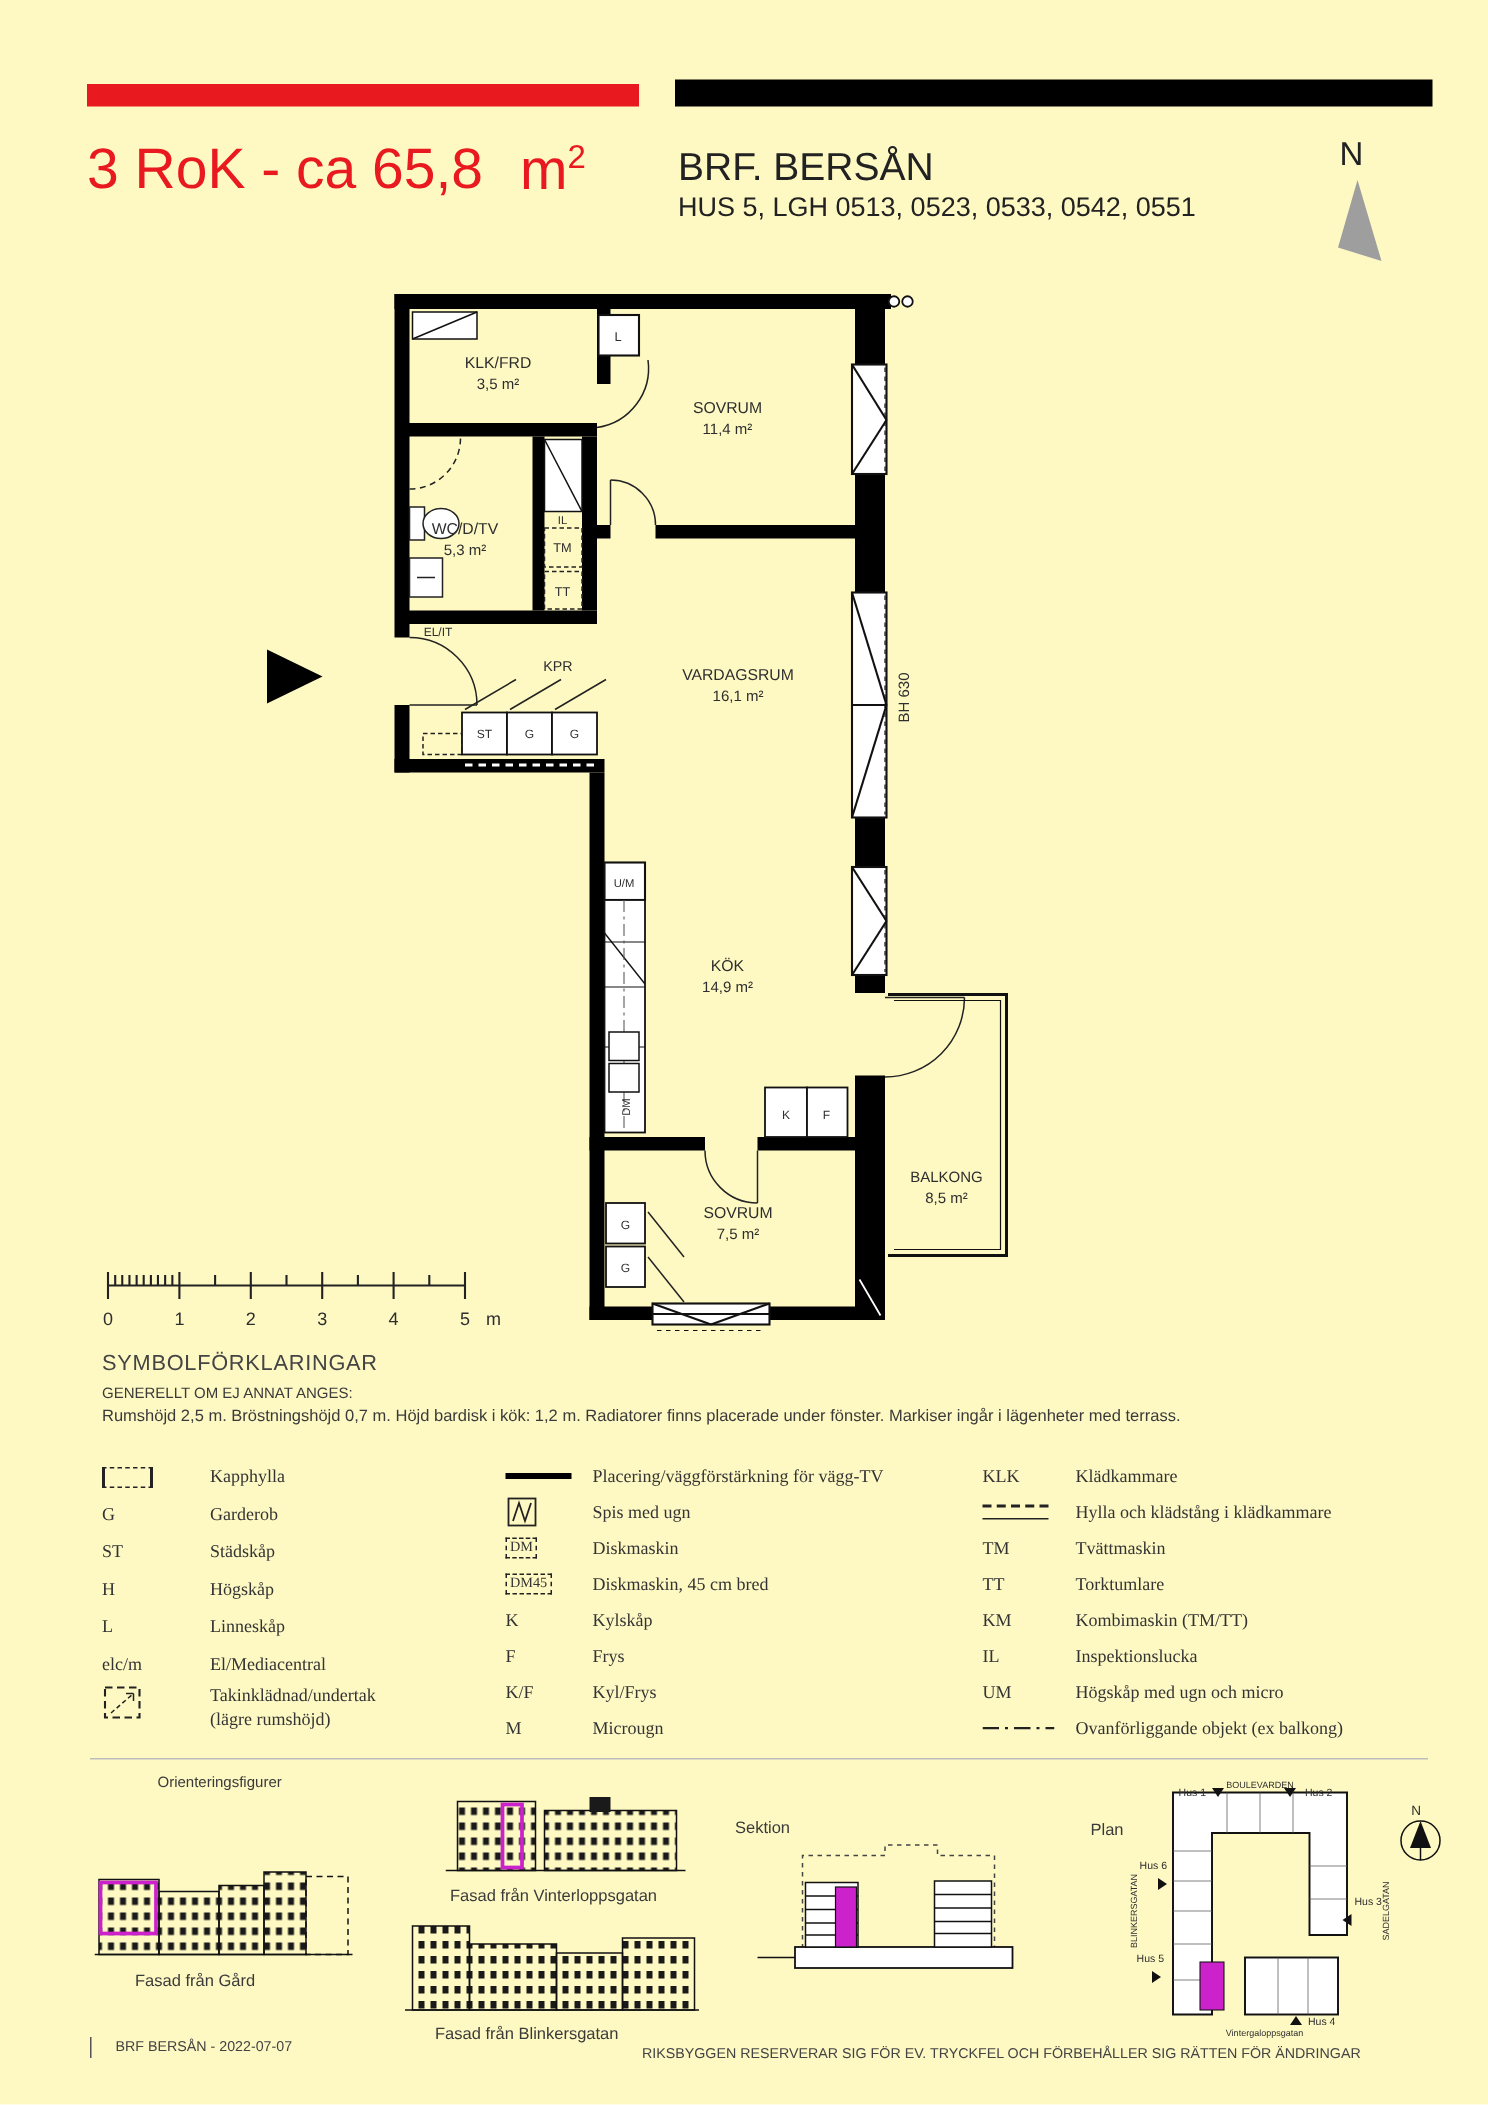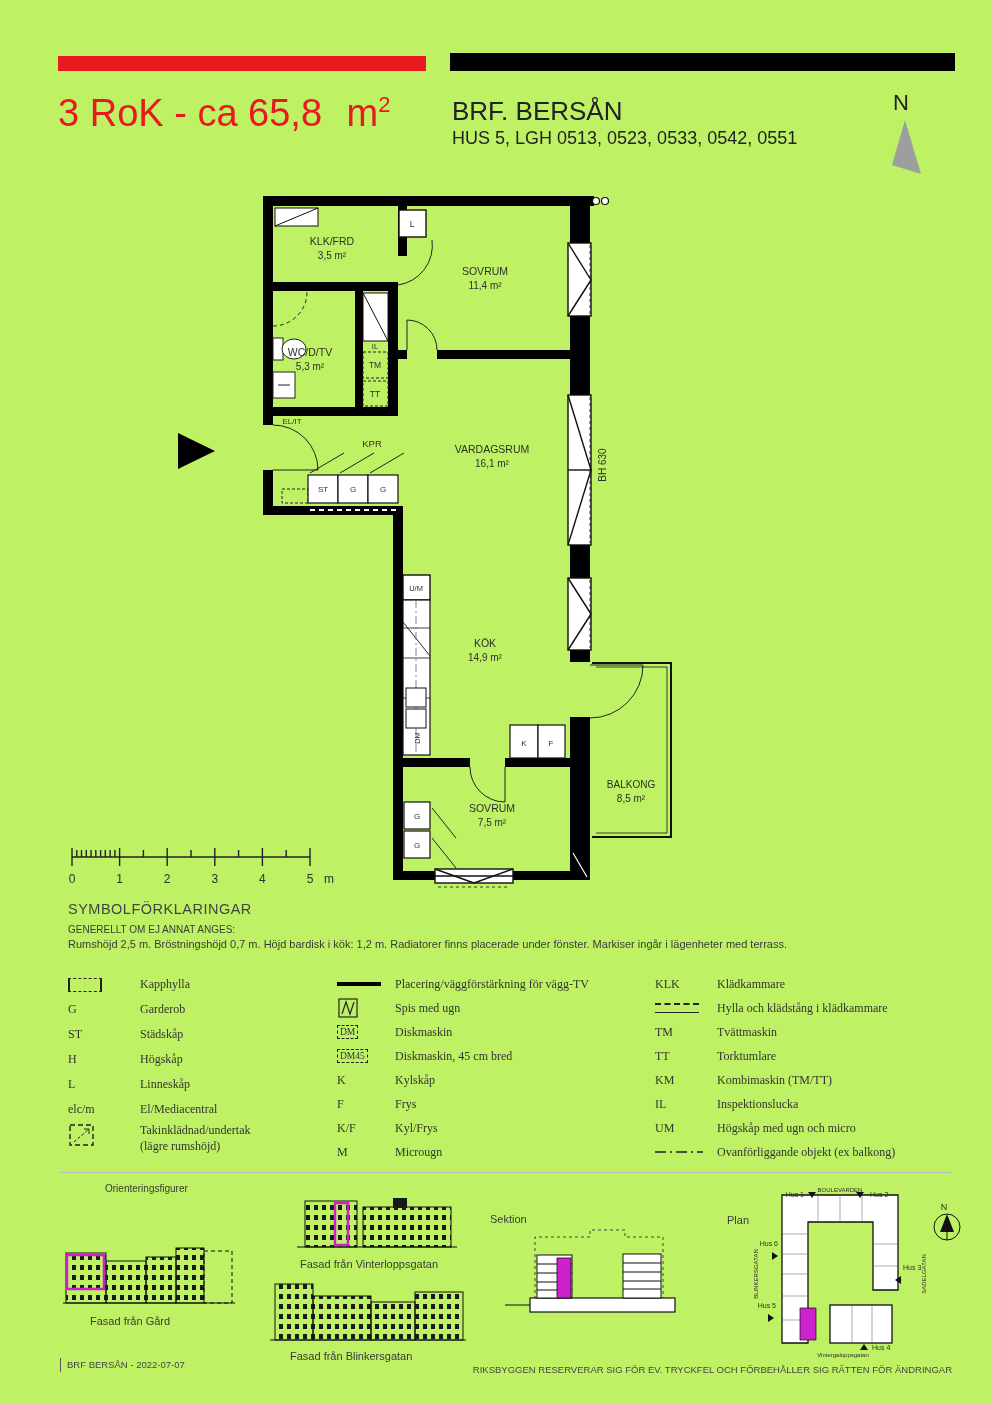--- a/index.html
+++ b/index.html
@@ -1,16 +1,16 @@
 <!DOCTYPE html>
 <html><head>
 <meta charset="utf-8">
 <style>
   html,body{margin:0;padding:0;background:#fff;}
-  .page{position:relative;width:992px;height:1403px;background:#bef264;overflow:hidden;
+  .page{position:relative;width:992px;height:1403px;background:#fef9c3;overflow:hidden;
         font-family:"Liberation Sans",sans-serif;color:#333;}
   .abs{position:absolute;}
   
   .bar-red{left:58px;top:56px;width:368px;height:15px;background:#e8191f;}
   .bar-black{left:450px;top:53px;width:505px;height:18px;background:#000;}
   .title{left:58px;top:92px;font-size:38px;color:#e8191f;font-weight:400;letter-spacing:0;}
   .title sup{font-size:22px;}
   .proj{left:452px;top:96px;font-size:26px;color:#222;font-weight:400;}
   .proj-sub{left:452px;top:128px;font-size:18px;color:#222;}
   .north-n{left:893px;top:90px;font-size:22px;color:#222;}
@@ -28,22 +28,22 @@
     border-bottom:1.5px dashed #222;border-left:2.5px solid #222;border-right:2.5px solid #222;}
   .sym-tvline{display:inline-block;width:44px;height:4px;background:#000;}
   .sym-dmbox{display:inline-block;border:1.5px dashed #222;font-size:9.5px;padding:1px 2px;color:#333;}
   .sym-hylla{display:inline-block;width:44px;height:7px;border-top:2.5px dashed #222;border-bottom:1.5px solid #222;}
   
   .sect-divider{left:60px;top:1172px;width:892px;height:1px;background:#bdbdbd;}
   .or-head{left:68px;top:1183px;font-size:10px;color:#3a3a3a;margin-left:37px;}
   .cap{font-size:11px;color:#3a3a3a;text-align:left;}
   .small-lab{font-size:11px;color:#3a3a3a;margin-top:28px;}
   
-  .foot-left{left:60px;top:1358px;font-size:9.5px;color:#444;border-left:1.5px solid #555;padding-left:6px;line-height:14px;}
-  .foot-right{left:440px;top:1364px;width:512px;font-size:9.5px;color:#444;text-align:right;}
+  .foot-left{left:60px;top:1358px;font-size:9.5px;color:#444;border-left:1.5px solid #555;padding-left:16px;line-height:14px;}
+  .foot-right{left:428px;top:1364px;width:512px;font-size:9.5px;color:#444;}
   svg text{font-family:"Liberation Sans",sans-serif;fill:#2e2e2e;}
 </style>
 </head>
 <body>
 
 <div class="page">
 
   <div class="abs bar-red"></div>
   <div class="abs bar-black"></div>
   <div class="abs title">

